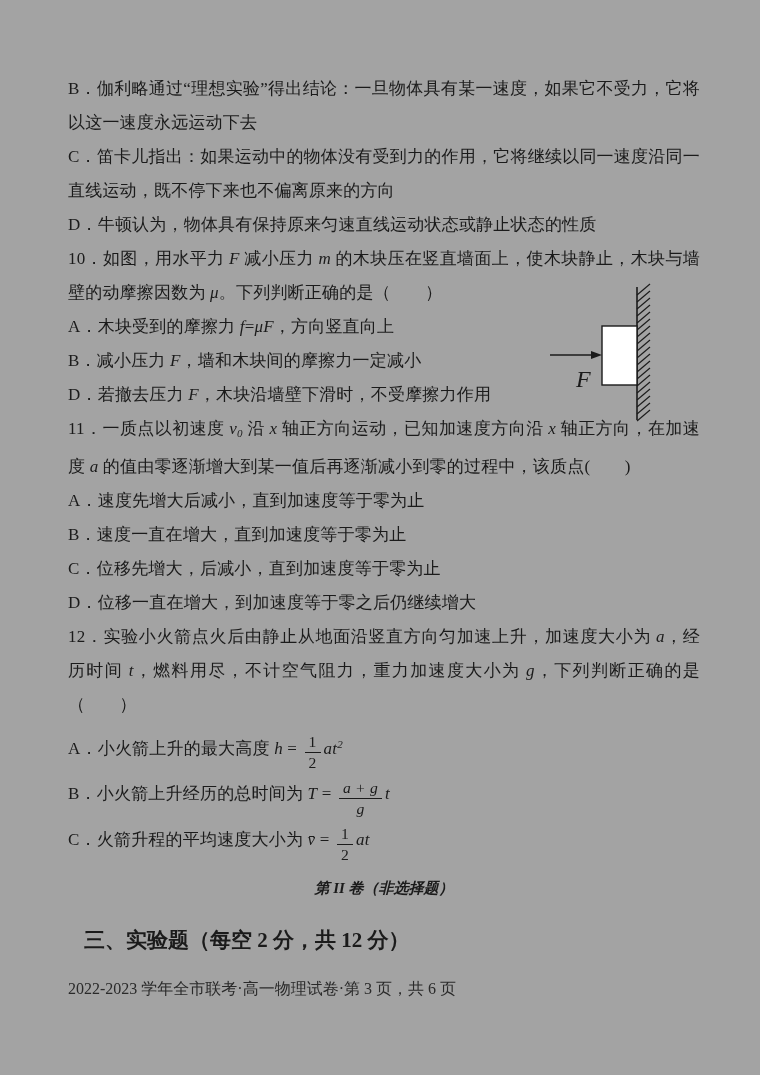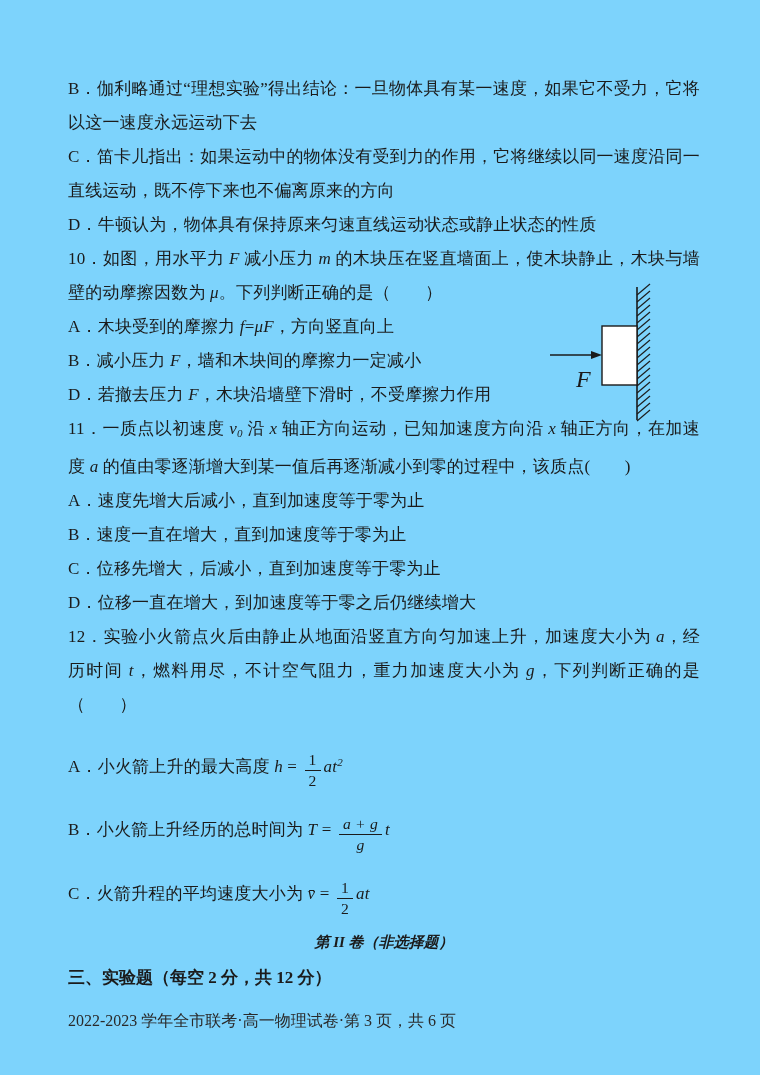--- a/index.html
+++ b/index.html
@@ -4,52 +4,52 @@
 <style>
   html,body{margin:0;padding:0;}
   body{
     background:#e8e8e8;
     font-family:"Liberation Serif","DejaVu Serif",serif;
   }
   .page{
     position:relative;
     width:760px;height:1075px;
     margin:0 auto;
-    background:#7dd3fc;
+    background:#a3a3a3;
     color:#1b1b1b;
     box-sizing:border-box;
     padding:72px 60px 0 68px;
     overflow:hidden;
   }
   .line{
     margin:0;
     font-size:17px;
     line-height:34px;
     text-align:justify;
     letter-spacing:0.2px;
   }
-  .frac-line{margin-top:23px;margin-bottom:5px;}
+  .frac-line{margin-top:5px;margin-bottom:5px;}
   .i{font-style:italic;}
   .sub{font-size:0.65em;vertical-align:-0.25em;font-style:italic;}
   .sup{font-size:0.65em;vertical-align:0.5em;font-style:italic;}
   .frac{
     display:inline-block;text-align:center;vertical-align:-0.95em;
     line-height:1.15;font-size:0.92em;margin:0 3px;font-style:normal;
   }
   .frac.it{font-style:italic;}
   .frac .num{display:block;border-bottom:1px solid #1b1b1b;padding:0 4px 1px;}
   .frac .den{display:block;padding-top:1px;}
   .section-heading{
     margin:6px 0 0 0;
     font-size:15px;line-height:36px;
     font-weight:bold;text-align:center;font-style:italic;
   }
   .subsection-heading{
-    margin:0;
-    font-size:17px;line-height:36px;
+    margin:16px;
+    font-size:21px;line-height:36px;
     font-weight:bold;text-align:left;
   }
   .footer{
     margin-top:10px;
     font-size:16px;line-height:30px;
     text-align:left;color:#2a2a2a;
   }
   .figure{
     position:absolute;left:540px;top:283px;
     width:120px;height:140px;

